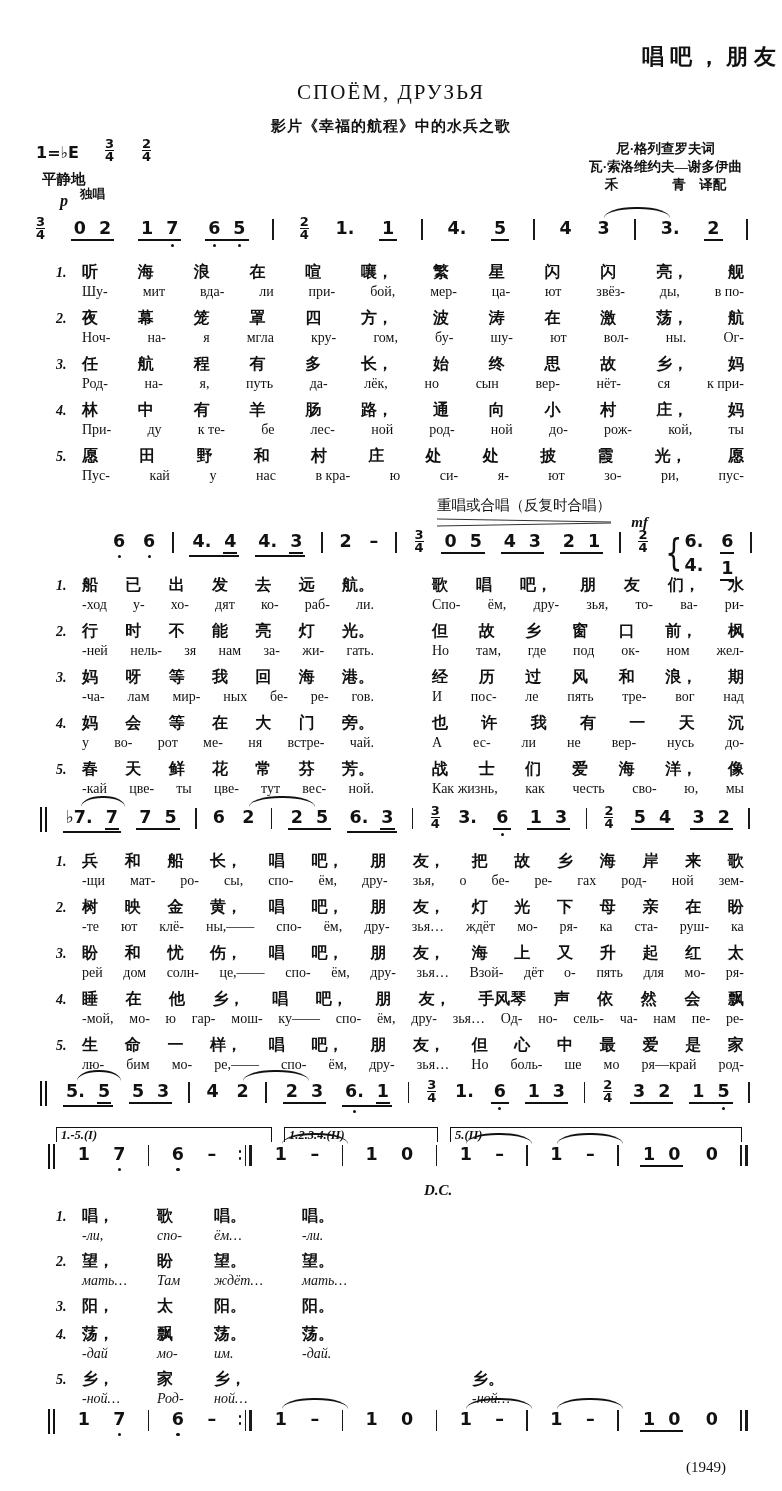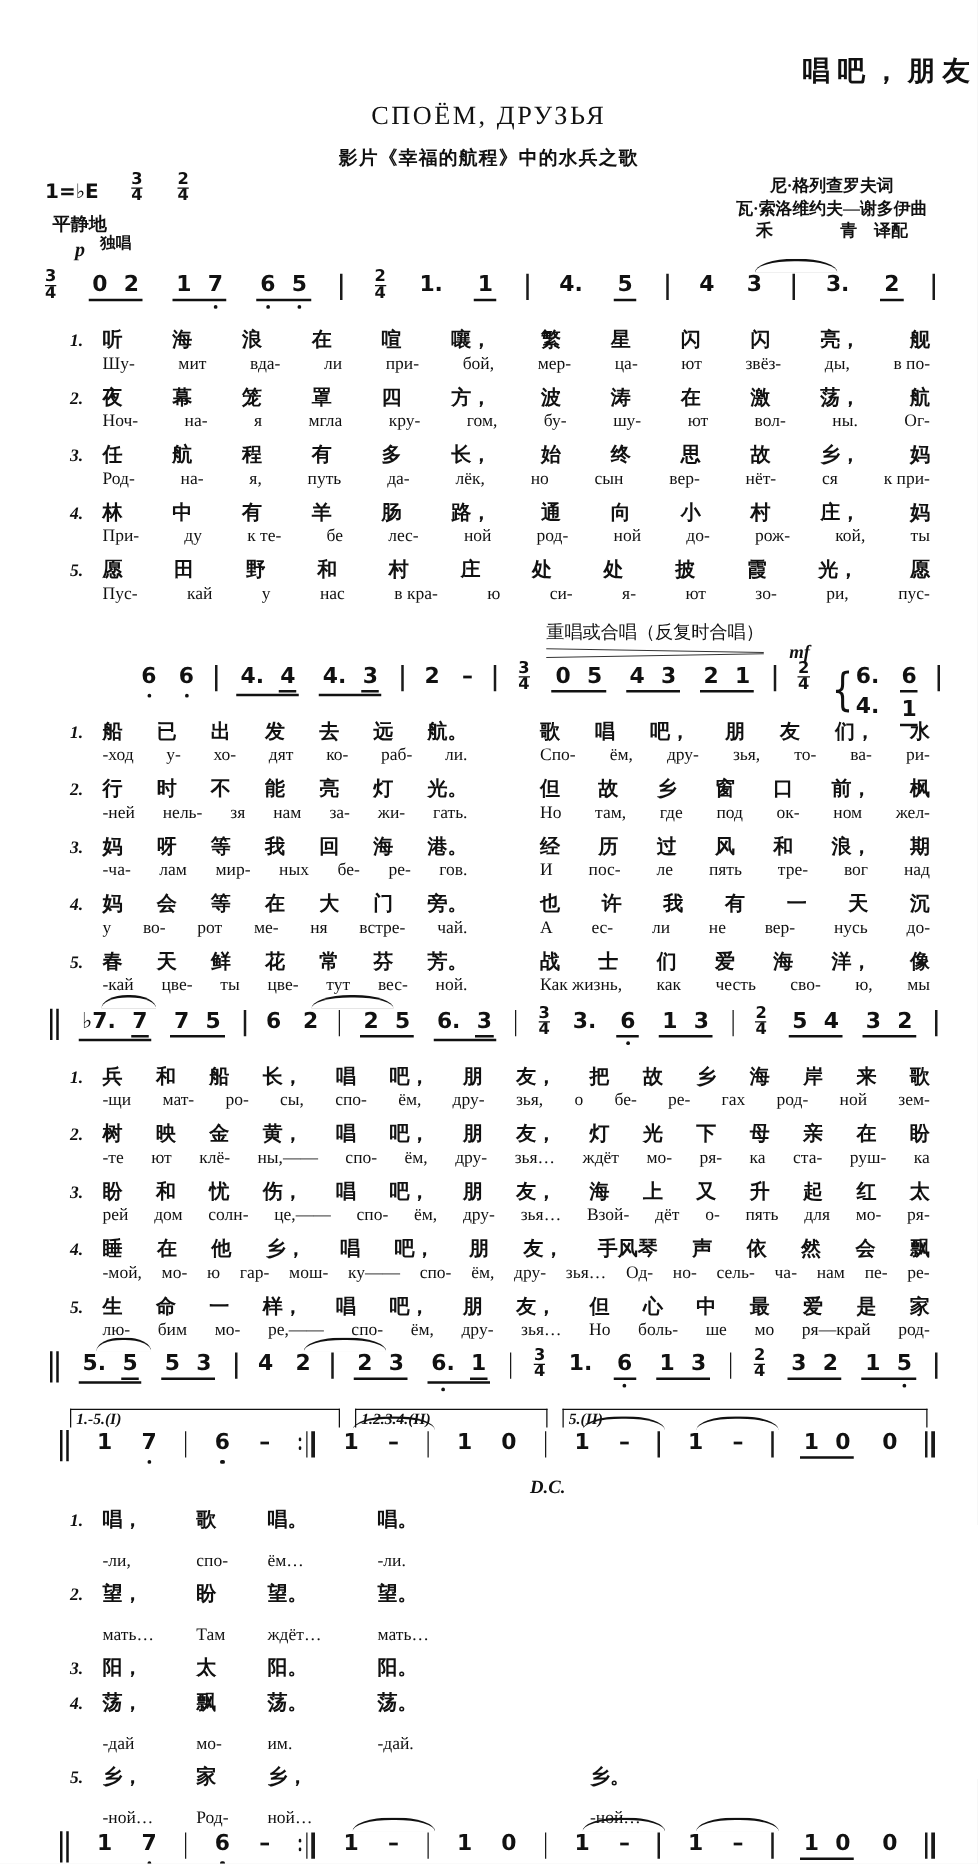--- a/index.html
+++ b/index.html
@@ -53,21 +53,21 @@
   .cells{flex:1;display:flex;justify-content:space-between;}
   .zh .syl{font-size:16px;font-weight:700;}
   .ru .syl{font-size:14px;font-family:"Liberation Serif",serif;}
   
   .sbrow{display:flex;align-items:baseline;margin:8px 38px 0 56px;}
   .sbrow.ru-row{margin-top:1px;text-align:right;}
   .sb-left{width:292px;display:flex;justify-content:space-between;}
   .sb-right{margin-left:auto;width:312px;display:flex;justify-content:space-between;}
   
   .sdrow{display:flex;align-items:baseline;margin:7px 38px 0 56px;}
-  .sdrow.ru-row{margin-top:15px;}
+  .sdrow.ru-row{margin-top:1px;font-style:italic;}
   .sd-cells{flex:1;display:flex;}
   .sd-cells .syl{flex:none;text-align:left;}
   .sd-cells .syl:nth-child(1){width:75px;}
   .sd-cells .syl:nth-child(2){width:57px;}
   .sd-cells .syl:nth-child(3){width:88px;}
   .sd-cells .syl:nth-child(4){width:170px;}
   .sd-cells .syl:nth-child(5){width:auto;}
   
   .refrain{margin:12px 158px 0 auto;width:200px;text-align:center;font-size:14.5px;font-weight:400;}
   .hairpin{display:block;margin:2px auto 0 auto;}

